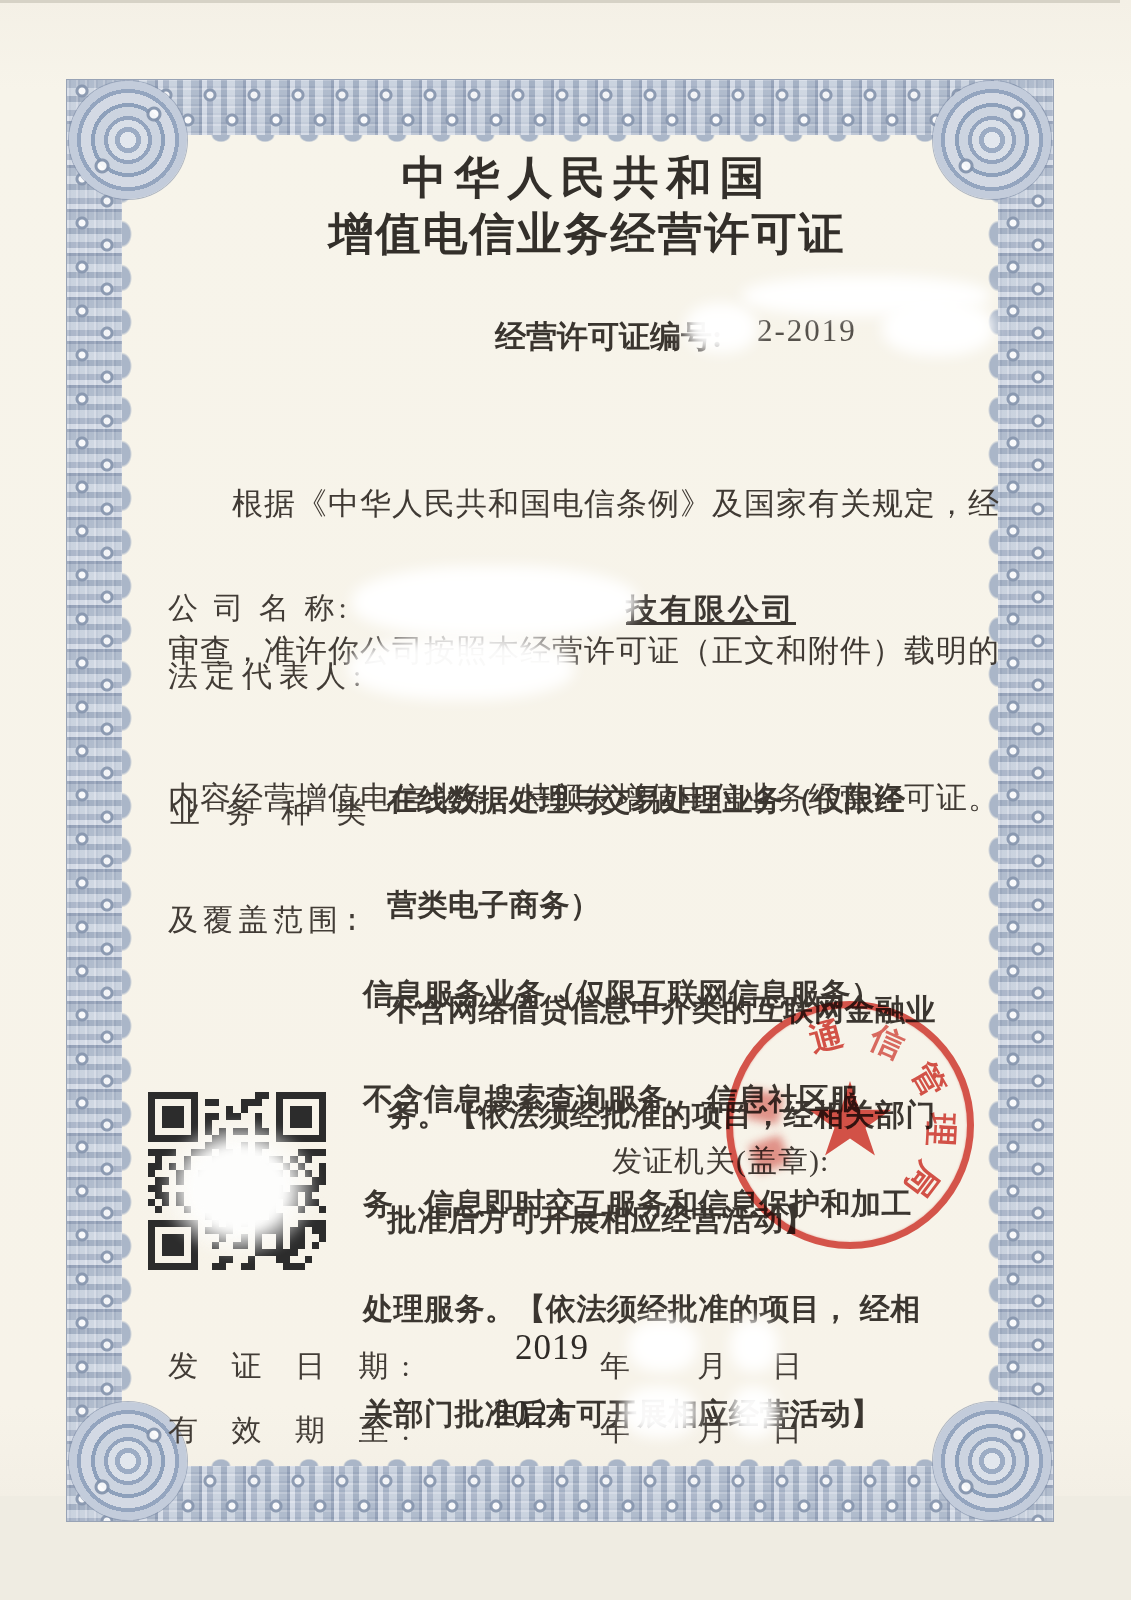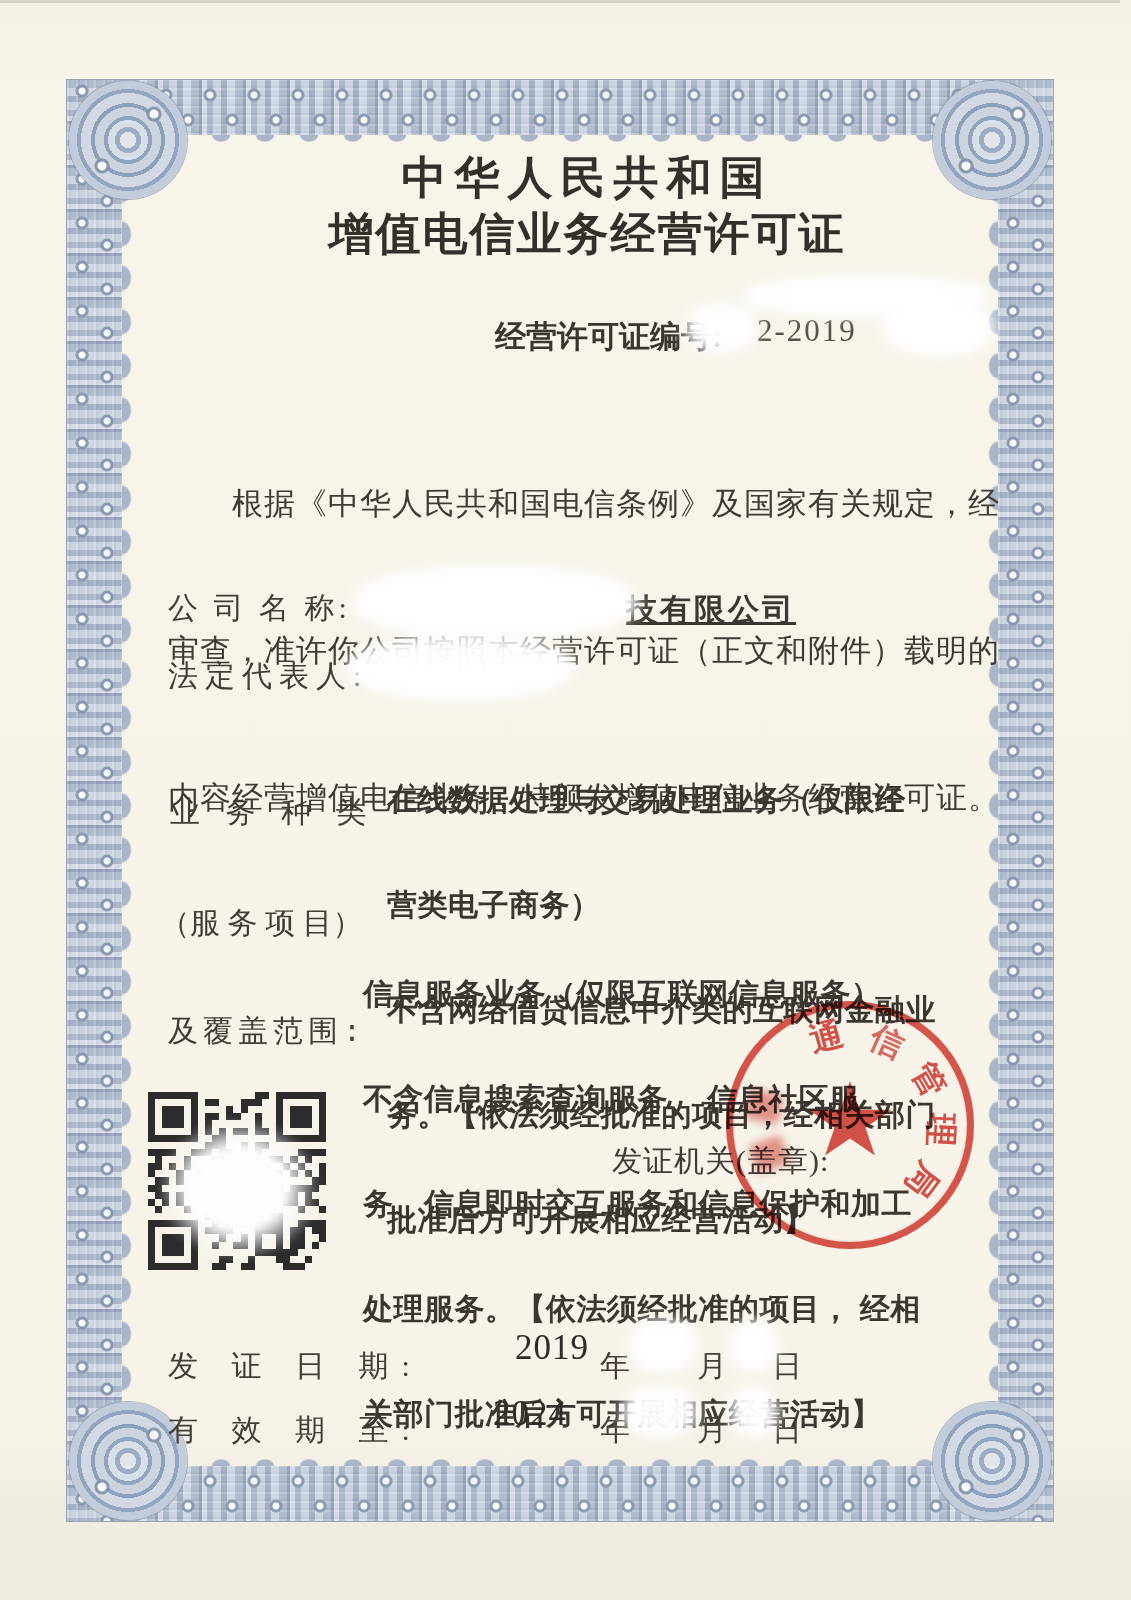--- a/index.html
+++ b/index.html
@@ -142,21 +142,20 @@
     <span class="ln">审查，准许你公司按照本经营许可证（正文和附件）载明的</span>
     <span class="ln">内容经营增值电信业务，特颁发增值电信业务经营许可证。</span>
   </div>
 
   <div class="t lbl company-lbl">公 司 名 称:</div>
   <div class="t company-val">技有限公司</div>
   <div class="t lbl legal-lbl">法定代表人:</div>
 
   <div class="t scope-lbl">
     <span class="ln l1">业 务 种 类</span>
-    <span class="ln l2">（服 务 项 目）</span>
     <span class="ln l3">及覆盖范围:</span>
   </div>
   <div class="t scope scope1">
     <span class="ln">在线数据处理与交易处理业务（仅限经</span>
     <span class="ln">营类电子商务）</span>
     <span class="ln">不含网络借贷信息中介类的互联网金融业</span>
     <span class="ln">务。【依法须经批准的项目，经相关部门</span>
     <span class="ln">批准后方可开展相应经营活动】</span>
   </div>
   <div class="t scope scope2">

